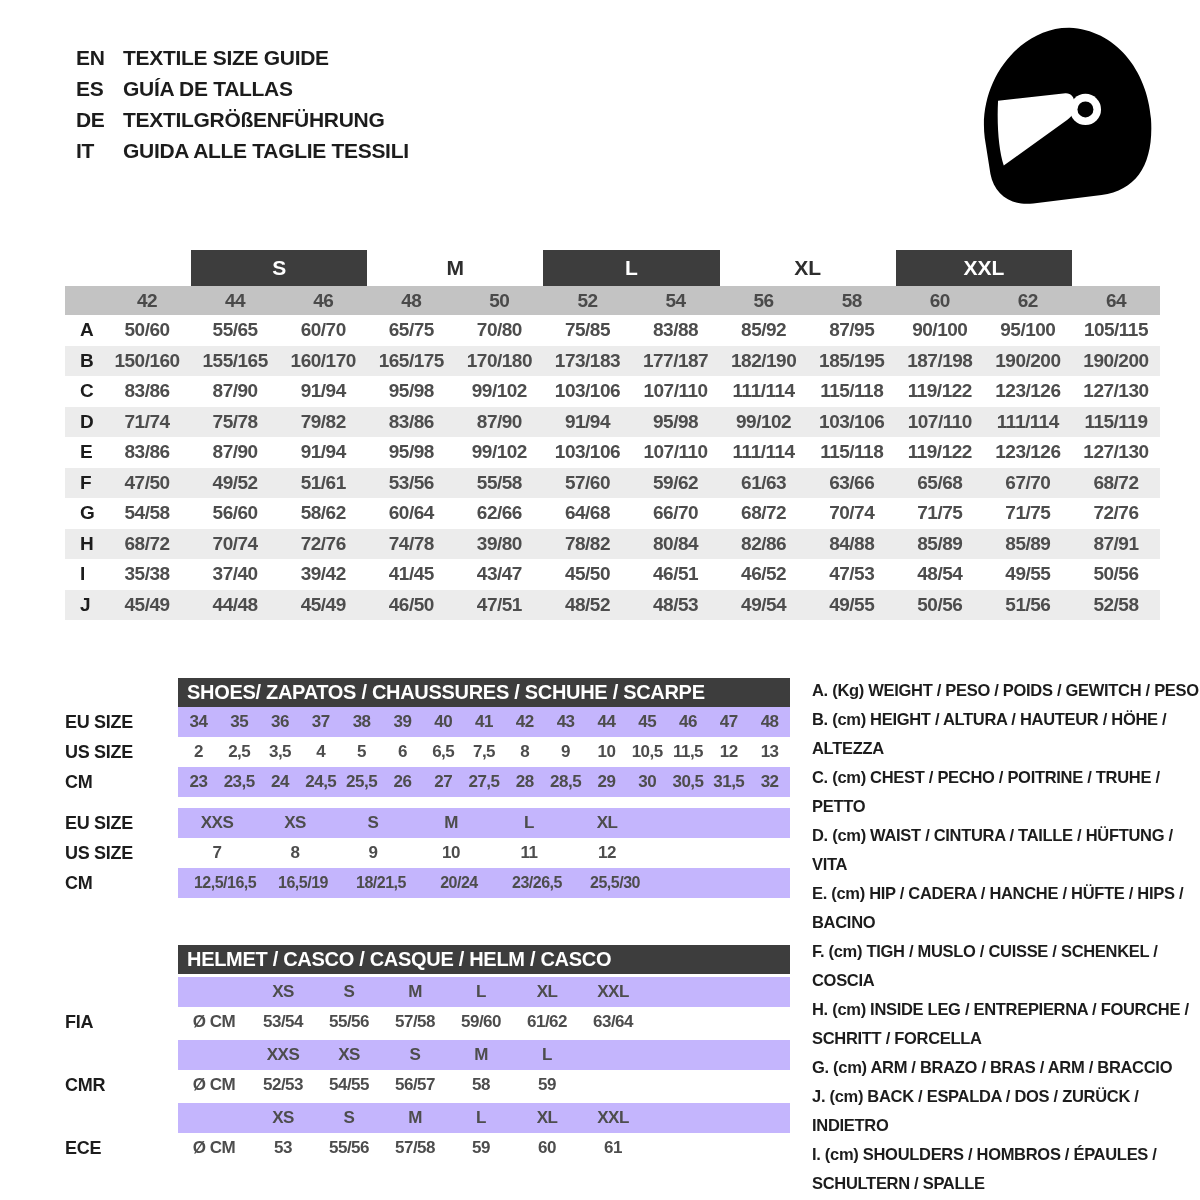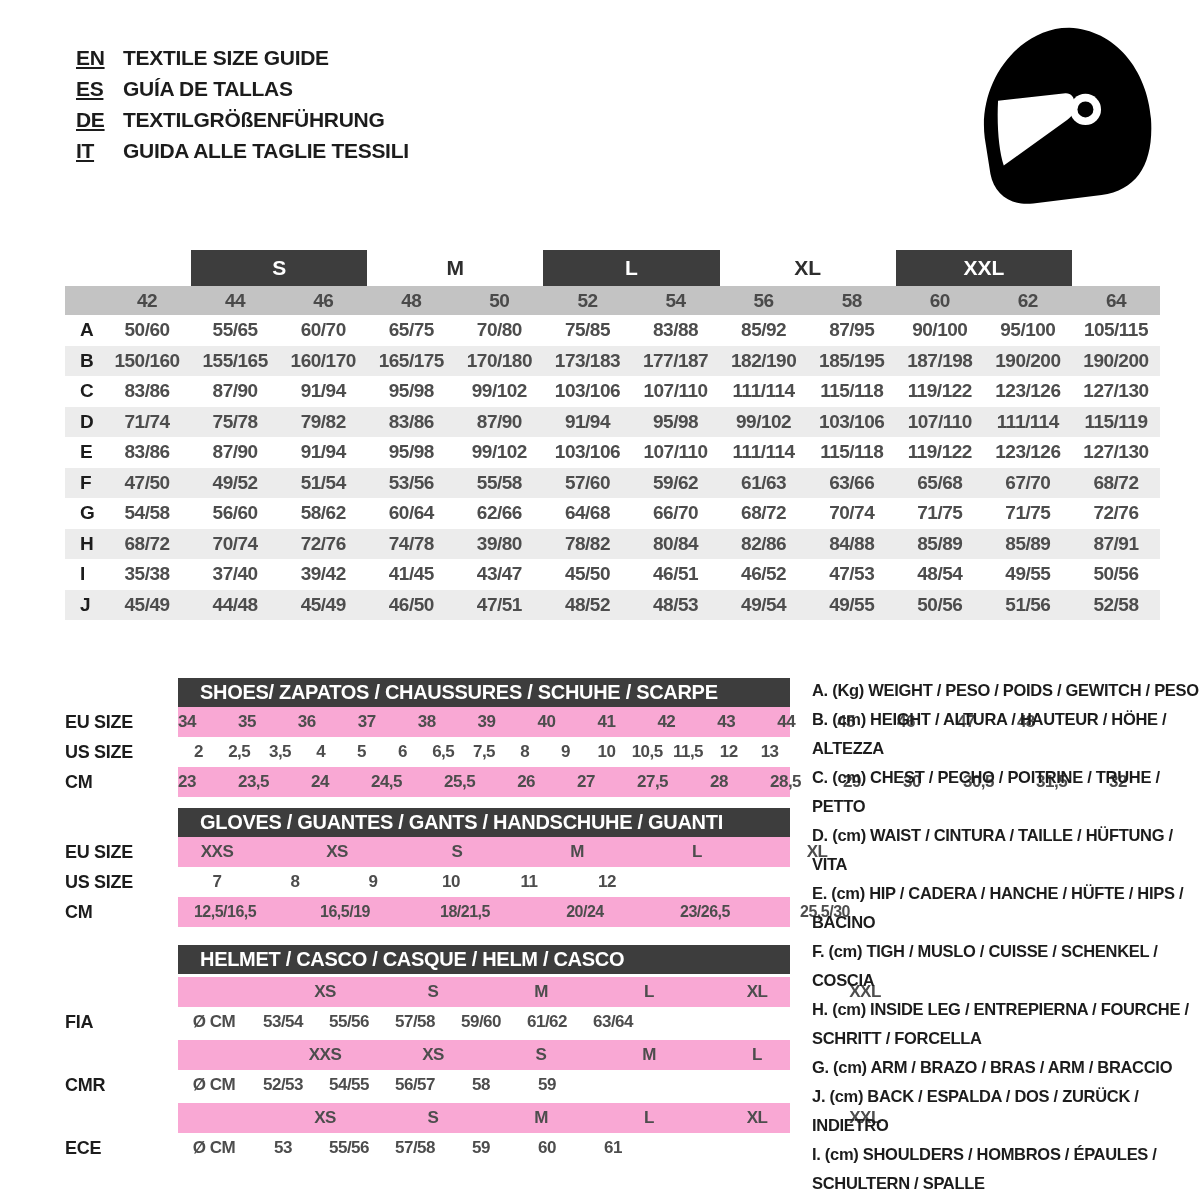--- a/index.html
+++ b/index.html
@@ -5,21 +5,21 @@
   html,body { margin:0; padding:0; background:#fff; }
   .page {
     position:relative; width:1200px; height:1200px; background:#ffffff;
     font-family:"Liberation Sans", sans-serif; font-weight:bold;
     color:#1c1c1c; overflow:hidden;
   }
 
   
   .lang-block { position:absolute; left:76px; top:42px; }
   .lang-row { display:flex; height:31px; align-items:center; font-size:21px; letter-spacing:-0.3px; }
-  .lang-code { width:47px;text-decoration:underline; }
+  .lang-code { width:47px; }
 
   
   .helmet-logo { position:absolute; left:963px; top:22px; width:205px; height:190px; }
 
   
   .main-table { position:absolute; left:65px; top:250px; width:1095px; }
   .grid-row { display:grid; grid-template-columns:38px repeat(12, 1fr); }
   .size-band-row { height:36px; }
   .size-cell { display:flex; align-items:center; justify-content:center; font-size:21px; color:#2e2e2e; }
   .size-cell.dark { background:#3d3d3d; color:#ffffff; }
@@ -30,27 +30,27 @@
   }
   .num-cell { color:#4a4a4a; }
   .data-row { height:30.5px; }
   .data-row.striped { background:#ececec; }
   .row-label { display:flex; align-items:center; padding-left:15px; font-size:19px; color:#1c1c1c; }
 
   
   .sub-table { position:absolute; left:65px; width:725px; }
   .sub-bar {
     margin-left:113px; width:612px; height:29px; background:#3d3d3d; color:#ffffff;
-    display:flex; align-items:center; padding-left:22px; box-sizing:border-box;
+    display:flex; align-items:center; padding-left:9px; box-sizing:border-box;
     font-size:20px; letter-spacing:-0.3px; white-space:nowrap;
   }
   .sub-row { display:flex; height:30px; }
   .side-label { width:113px; display:flex; align-items:center; font-size:18px; color:#1c1c1c; letter-spacing:-0.3px; }
   .strip { width:612px; display:grid; }
-  .strip.gray { background:#f9a8d4;gap:42px; }
+  .strip.gray { background:#c4b5fd; }
   .strip-shoes { grid-template-columns:repeat(15, 1fr); }
   .strip-gloves { grid-template-columns:repeat(6, 78px) 1fr; }
   .strip-helmet { grid-template-columns:72px repeat(6, 66px) 1fr; }
   .cell {
     display:flex; align-items:center; justify-content:center;
     font-size:17px; color:#4d4d4d; letter-spacing:-0.5px; white-space:nowrap;
   }
   .cell.small { font-size:16px;padding-left:16px; }
   .band-gap { margin-top:3px; }
 
@@ -188,21 +188,21 @@
           <div class="val-cell">111/114</div>
           <div class="val-cell">115/118</div>
           <div class="val-cell">119/122</div>
           <div class="val-cell">123/126</div>
           <div class="val-cell">127/130</div>
         </div>
         <div class="grid-row data-row striped">
           <div class="row-label">F</div>
           <div class="val-cell">47/50</div>
           <div class="val-cell">49/52</div>
-          <div class="val-cell">51/54</div>
+          <div class="val-cell">51/61</div>
           <div class="val-cell">53/56</div>
           <div class="val-cell">55/58</div>
           <div class="val-cell">57/60</div>
           <div class="val-cell">59/62</div>
           <div class="val-cell">61/63</div>
           <div class="val-cell">63/66</div>
           <div class="val-cell">65/68</div>
           <div class="val-cell">67/70</div>
           <div class="val-cell">68/72</div>
         </div>
@@ -329,21 +329,20 @@
             <div class="cell">30</div>
             <div class="cell">30,5</div>
             <div class="cell">31,5</div>
             <div class="cell">32</div>
           </div>
         </div>
       </div>
   </div>
 
   <div class="sub-table" style="top:808px;">
-    <div class="sub-bar">GLOVES / GUANTES / GANTS / HANDSCHUHE / GUANTI</div>
     <div>
         <div class="sub-row">
           <div class="side-label">EU SIZE</div>
           <div class="strip strip-gloves gray">
             <div class="cell">XXS</div>
             <div class="cell">XS</div>
             <div class="cell">S</div>
             <div class="cell">M</div>
             <div class="cell">L</div>
             <div class="cell">XL</div>

